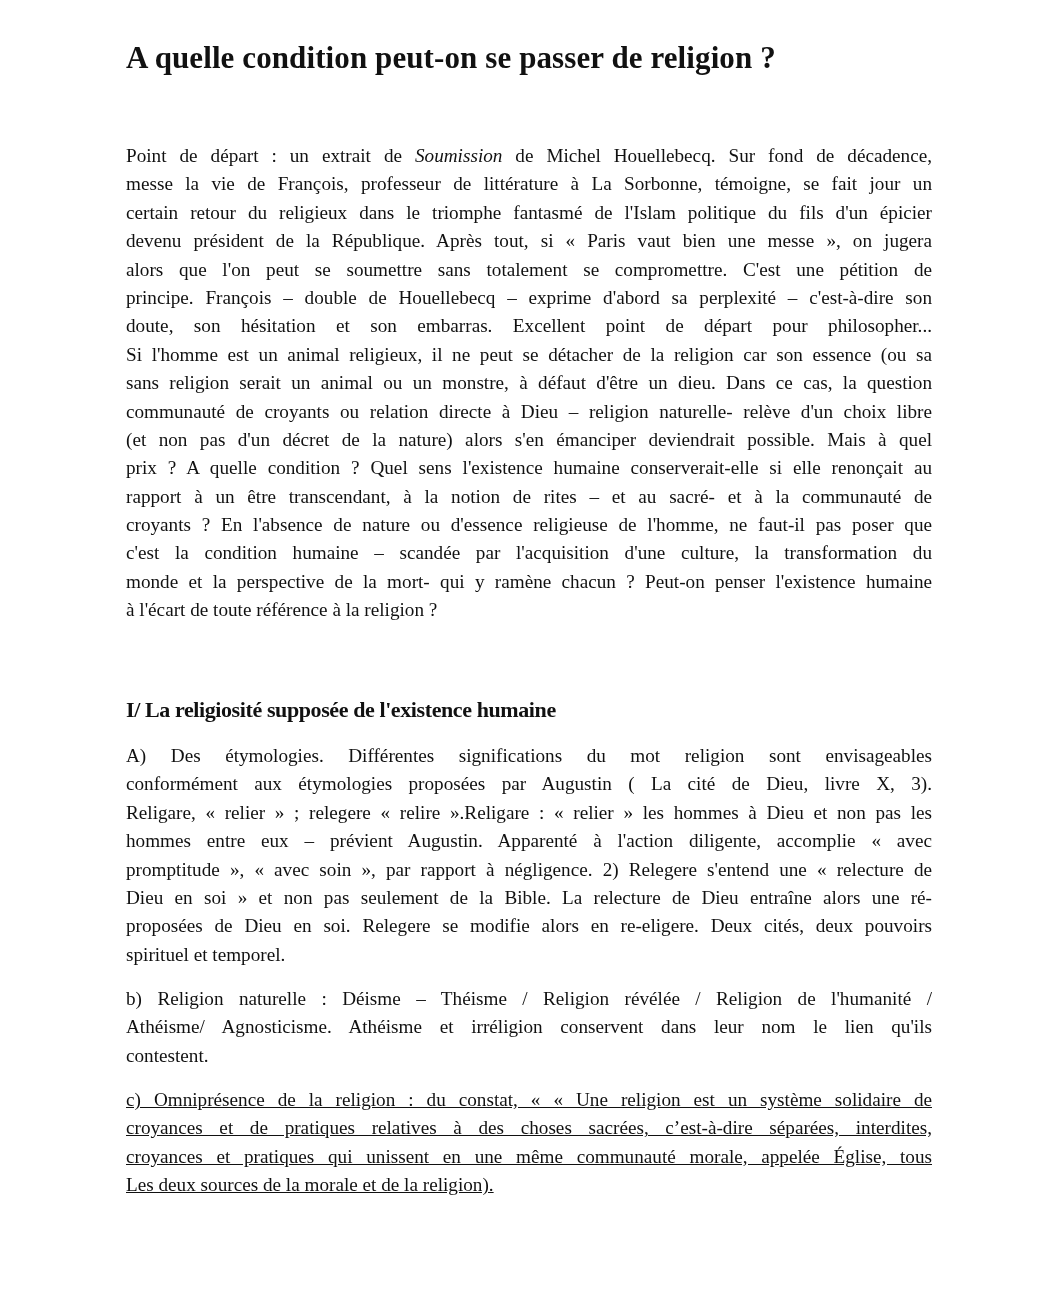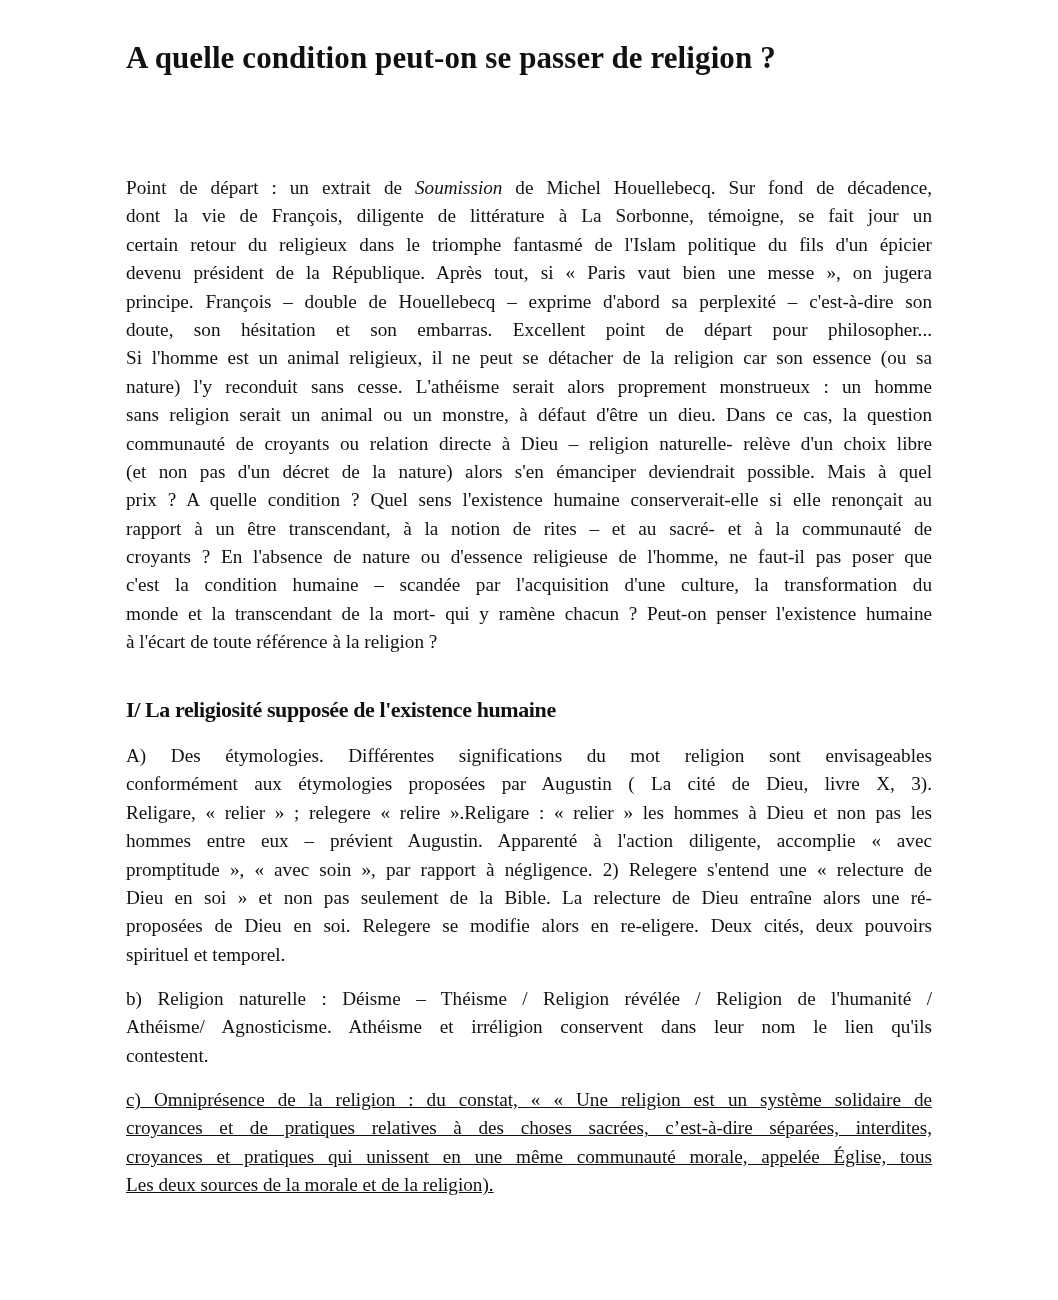--- a/index.html
+++ b/index.html
@@ -64,37 +64,37 @@
     }
     em { font-style: italic; }
   </style>
 </head>
 <body>
 
 <div class="page">
 
   <h1 class="title">A quelle condition peut-on se passer de religion ?</h1>
 
-  <div class="block" style="top:134px;margin-top:32px;">
+  <div class="block" style="top:134px;">
     <span class="line"><span>Point de départ : un extrait de </span><em>Soumission</em><span> de Michel Houellebecq. Sur fond de décadence,</span></span>
-    <span class="line">dont la vie de François, diligente de littérature à La Sorbonne, témoigne, se fait jour un</span>
+    <span class="line">messe la vie de François, professeur de littérature à La Sorbonne, témoigne, se fait jour un</span>
     <span class="line">certain retour du religieux dans le triomphe fantasmé de l'Islam politique du fils d'un épicier</span>
     <span class="line">devenu président de la République. Après tout, si « Paris vaut bien une messe », on jugera</span>
+    <span class="line">alors que l'on peut se soumettre sans totalement se compromettre. C'est une pétition de</span>
     <span class="line">principe. François – double de Houellebecq – exprime d'abord sa perplexité – c'est-à-dire son</span>
     <span class="line">doute, son hésitation et son embarras. Excellent point de départ pour philosopher...</span>
     <span class="line">Si l'homme est un animal religieux, il ne peut se détacher de la religion car son essence (ou sa</span>
-    <span class="line">nature) l'y reconduit sans cesse. L'athéisme serait alors proprement monstrueux : un homme</span>
     <span class="line">sans religion serait un animal ou un monstre, à défaut d'être un dieu. Dans ce cas, la question</span>
     <span class="line">communauté de croyants ou relation directe à Dieu – religion naturelle- relève d'un choix libre</span>
     <span class="line">(et non pas d'un décret de la nature) alors s'en émanciper deviendrait possible. Mais à quel</span>
     <span class="line">prix ? A quelle condition ? Quel sens l'existence humaine conserverait-elle si elle renonçait au</span>
     <span class="line">rapport à un être transcendant, à la notion de rites – et au sacré- et à la communauté de</span>
     <span class="line">croyants ?  En l'absence de nature ou d'essence religieuse de l'homme, ne faut-il pas poser que</span>
     <span class="line">c'est la condition humaine – scandée par l'acquisition d'une culture, la transformation du</span>
-    <span class="line">monde et la transcendant de la mort- qui y ramène chacun ? Peut-on penser l'existence humaine</span>
+    <span class="line">monde et la perspective de la mort- qui y ramène chacun ? Peut-on penser l'existence humaine</span>
     <span class="line last">à l'écart de toute référence à la religion ?</span>
   </div>
 
   <h2 class="heading">I/ La religiosité supposée de l'existence humaine</h2>
 
   <div class="block" style="top:734px;">
     <span class="line">A) Des étymologies. Différentes significations du mot religion sont envisageables</span>
     <span class="line">conformément aux étymologies proposées par Augustin ( La cité de Dieu, livre X, 3).</span>
     <span class="line">Religare, « relier » ; relegere « relire ».Religare : « relier » les hommes à Dieu et non pas les</span>
     <span class="line">hommes entre eux – prévient Augustin. Apparenté à l'action diligente, accomplie « avec</span>

